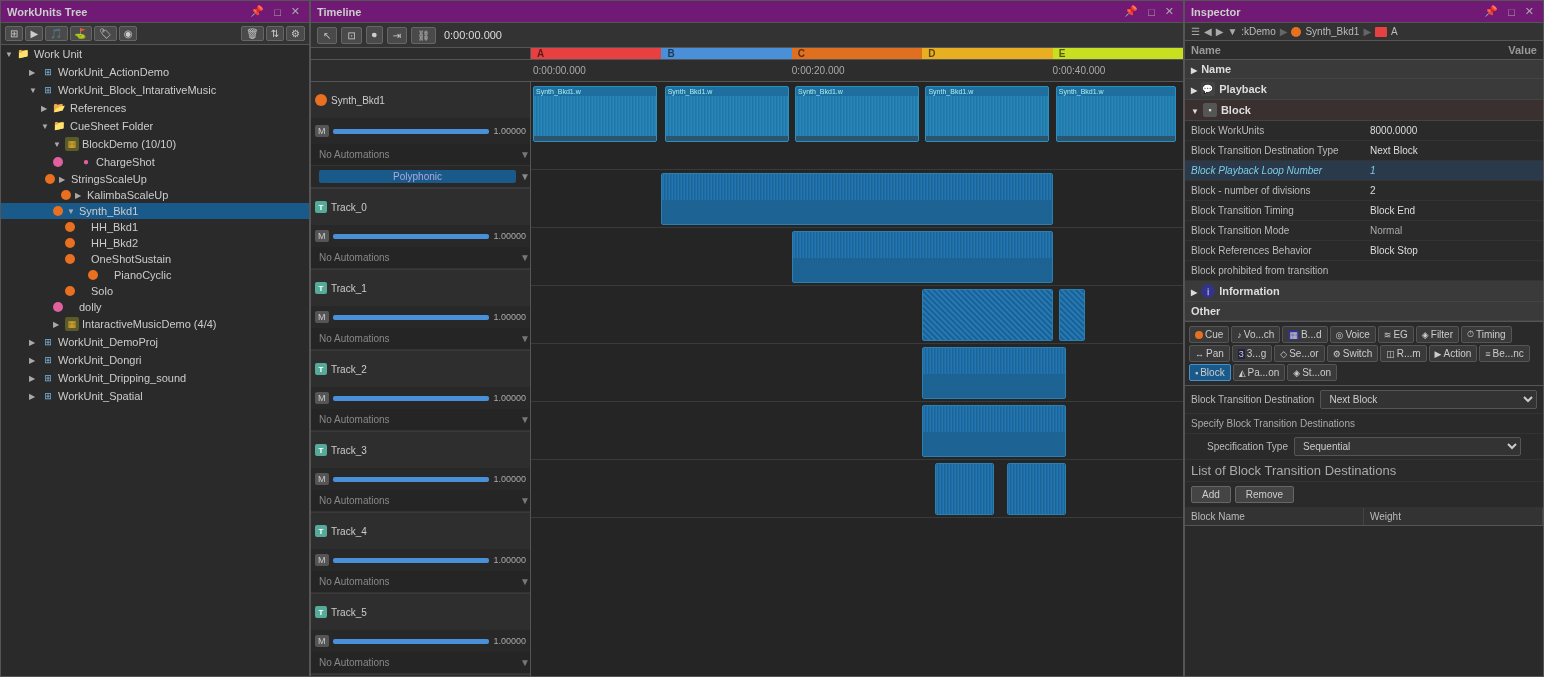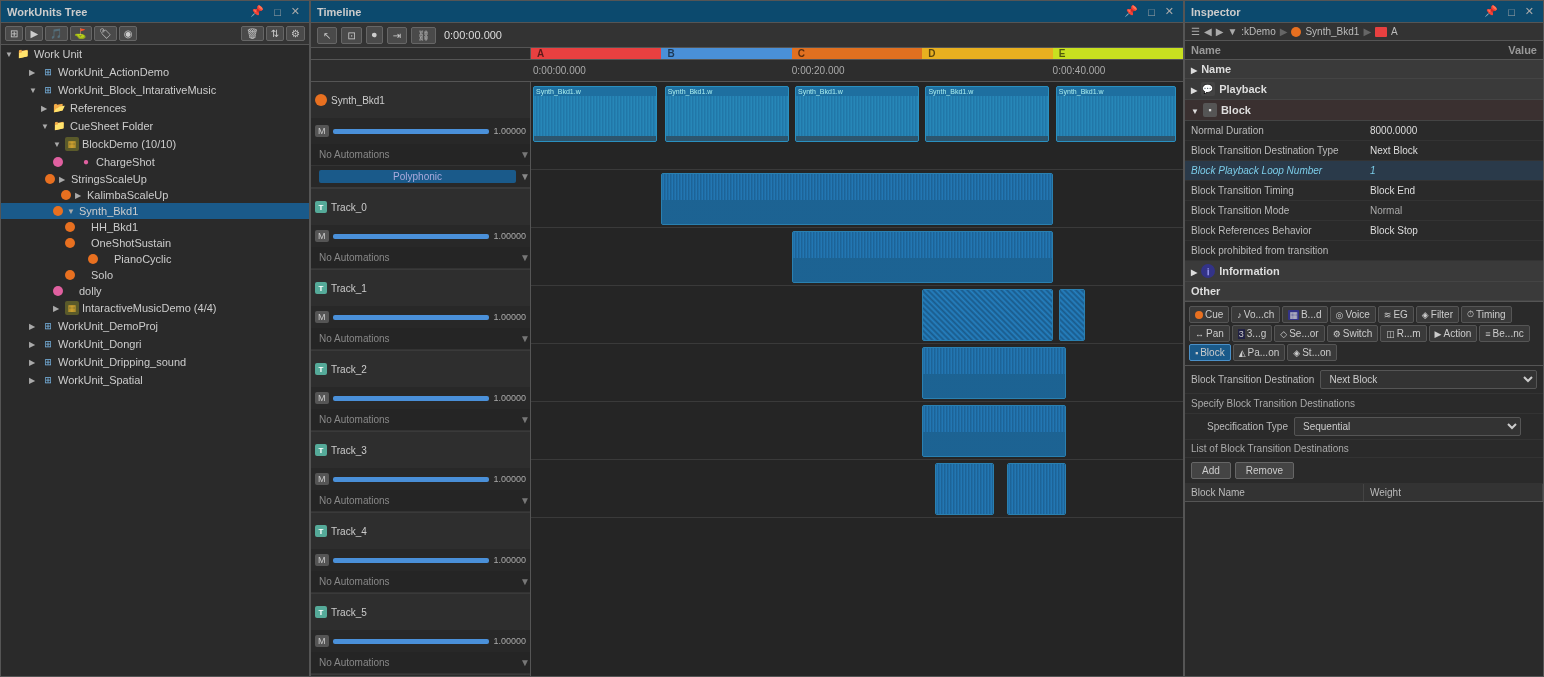--- a/index.html
+++ b/index.html
@@ -1,20 +1,20 @@
 <!DOCTYPE html>
 <html><head>
   <meta charset="utf-8">
   <style>
     * { box-sizing: border-box; margin: 0; padding: 0; }
     body { background: #2b2b2b; color: #ccc; font-family: 'Segoe UI', Arial, sans-serif; font-size: 11px; display: flex; height: 677px; overflow: hidden; }
 
     
     .panel { display: flex; flex-direction: column; border: 1px solid #555; background: #2a2a2a; }
-    .panel-title { background: #0c4a6e; padding: 3px 6px; font-size: 11px; color: #ccc; display: flex; align-items: center; gap: 4px; border-bottom: 1px solid #555; }
+    .panel-title { background: #701a75; padding: 3px 6px; font-size: 11px; color: #ccc; display: flex; align-items: center; gap: 4px; border-bottom: 1px solid #555; }
     .panel-title-text { flex: 1; font-weight: bold; }
 
     
     #workunits-panel { width: 310px; min-width: 310px; }
     #workunits-panel .panel-title { justify-content: space-between; }
     .tree-toolbar { display: flex; align-items: center; gap: 2px; padding: 3px 4px; background: #333; border-bottom: 1px solid #555; }
     .tree-toolbar button { background: #4a4a4a; border: 1px solid #666; color: #ccc; padding: 1px 4px; font-size: 10px; cursor: pointer; border-radius: 2px; }
     .tree-content { flex: 1; overflow-y: auto; overflow-x: hidden; }
     .tree-item { display: flex; align-items: center; padding: 2px 4px; cursor: pointer; white-space: nowrap; }
     .tree-item.selected { background: #1a5a8a; }
@@ -56,21 +56,21 @@
     .itab.active { background: #1a5a8a; border-color: #4a90c8; }
 
     
     .inspector-dropdown-row { display: flex; align-items: center; padding: 4px 6px; border-bottom: 1px solid #333; gap: 6px; }
     .inspector-dropdown-label { color: #bbb; font-size: 10px; flex: 0 0 auto; }
     .inspector-dropdown { flex: 1; background: #333; border: 1px solid #555; color: #ccc; padding: 2px 4px; font-size: 10px; border-radius: 2px; }
     .specify-header { padding: 4px 6px; color: #aaa; font-size: 10px; border-bottom: 1px solid #333; }
     .specify-row { display: flex; align-items: center; padding: 3px 22px; border-bottom: 1px solid #333; gap: 6px; }
     .specify-label { color: #bbb; font-size: 10px; flex: 0 0 auto; }
     .specify-val { flex: 1; background: #333; border: 1px solid #555; color: #ccc; padding: 2px 4px; font-size: 10px; border-radius: 2px; }
-    .list-header { padding: 3px 6px; color: #aaa; font-size: 10px; border-bottom: 1px solid #333; }
+    .list-header { padding: 3px 6px; color: #aaa; font-size: 13px; border-bottom: 1px solid #333; }
     .add-remove-row { display: flex; gap: 4px; padding: 4px 6px; border-bottom: 1px solid #333; }
     .ar-btn { background: #444; border: 1px solid #666; color: #ccc; padding: 2px 10px; font-size: 10px; cursor: pointer; border-radius: 2px; }
     .table-header-row { display: flex; background: #333; border-bottom: 1px solid #555; }
     .th-cell { flex: 1; padding: 3px 6px; color: #bbb; font-size: 10px; font-weight: normal; border-right: 1px solid #444; }
 
     
     ::-webkit-scrollbar { width: 6px; height: 6px; }
     ::-webkit-scrollbar-track { background: #222; }
     ::-webkit-scrollbar-thumb { background: #555; border-radius: 3px; }
     .title-btn { background: none; border: none; color: #aaa; cursor: pointer; font-size: 11px; padding: 1px 3px; }
@@ -176,20 +176,25 @@
       <span class="tree-arrow tri-down"></span>
       <span class="tree-label">Synth_Bkd1</span>
     </div>
 
     <div class="tree-item" style="padding-left:64px">
       <span class="icon-circle orange-dot"></span>
       <span class="tree-arrow" style="width:12px"></span>
       <span class="tree-label">HH_Bkd1</span>
     </div>
 
+    <div class="tree-item" style="padding-left:64px">
+      <span class="icon-circle orange-dot"></span>
+      <span class="tree-arrow" style="width:12px"></span>
+      <span class="tree-label">HH_Bkd2</span>
+    </div>
 
     <div class="tree-item" style="padding-left:64px">
       <span class="icon-circle orange-dot"></span>
       <span class="tree-arrow" style="width:12px"></span>
       <span class="tree-label">OneShotSustain</span>
     </div>
 
     <div class="tree-item" style="padding-left:87px">
       <span class="icon-circle orange-dot"></span>
       <span class="tree-arrow" style="width:12px"></span>
@@ -539,34 +544,38 @@
       <span>Playback</span>
     </div>
 
     <div class="prop-section-header" style="background:#3a3030;">
       <span class="tri-down"></span>
       <span style="width:14px;height:14px;background:#555;border-radius:2px;display:inline-flex;align-items:center;justify-content:center;font-size:9px;">▪</span>
       <span>Block</span>
     </div>
 
     <div class="prop-row">
-      <div class="prop-name">Normal Duration</div>
+      <div class="prop-name">Block WorkUnits</div>
       <div class="prop-val">8000.0000</div>
     </div>
 
     <div class="prop-row">
       <div class="prop-name">Block Transition Destination Type</div>
       <div class="prop-val">Next Block</div>
     </div>
 
     <div class="prop-row" style="background:#2a3a4a;">
       <div class="prop-name" style="color:#7bcce8;font-style:italic;">Block Playback Loop Number</div>
       <div class="prop-val highlighted">1</div>
     </div>
 
+    <div class="prop-row">
+      <div class="prop-name">Block - number of divisions</div>
+      <div class="prop-val">2</div>
+    </div>
 
     <div class="prop-row">
       <div class="prop-name">Block Transition Timing</div>
       <div class="prop-val">Block End</div>
     </div>
 
     <div class="prop-row">
       <div class="prop-name">Block Transition Mode</div>
       <div class="prop-val" style="color:#aaa;">Normal</div>
     </div>

